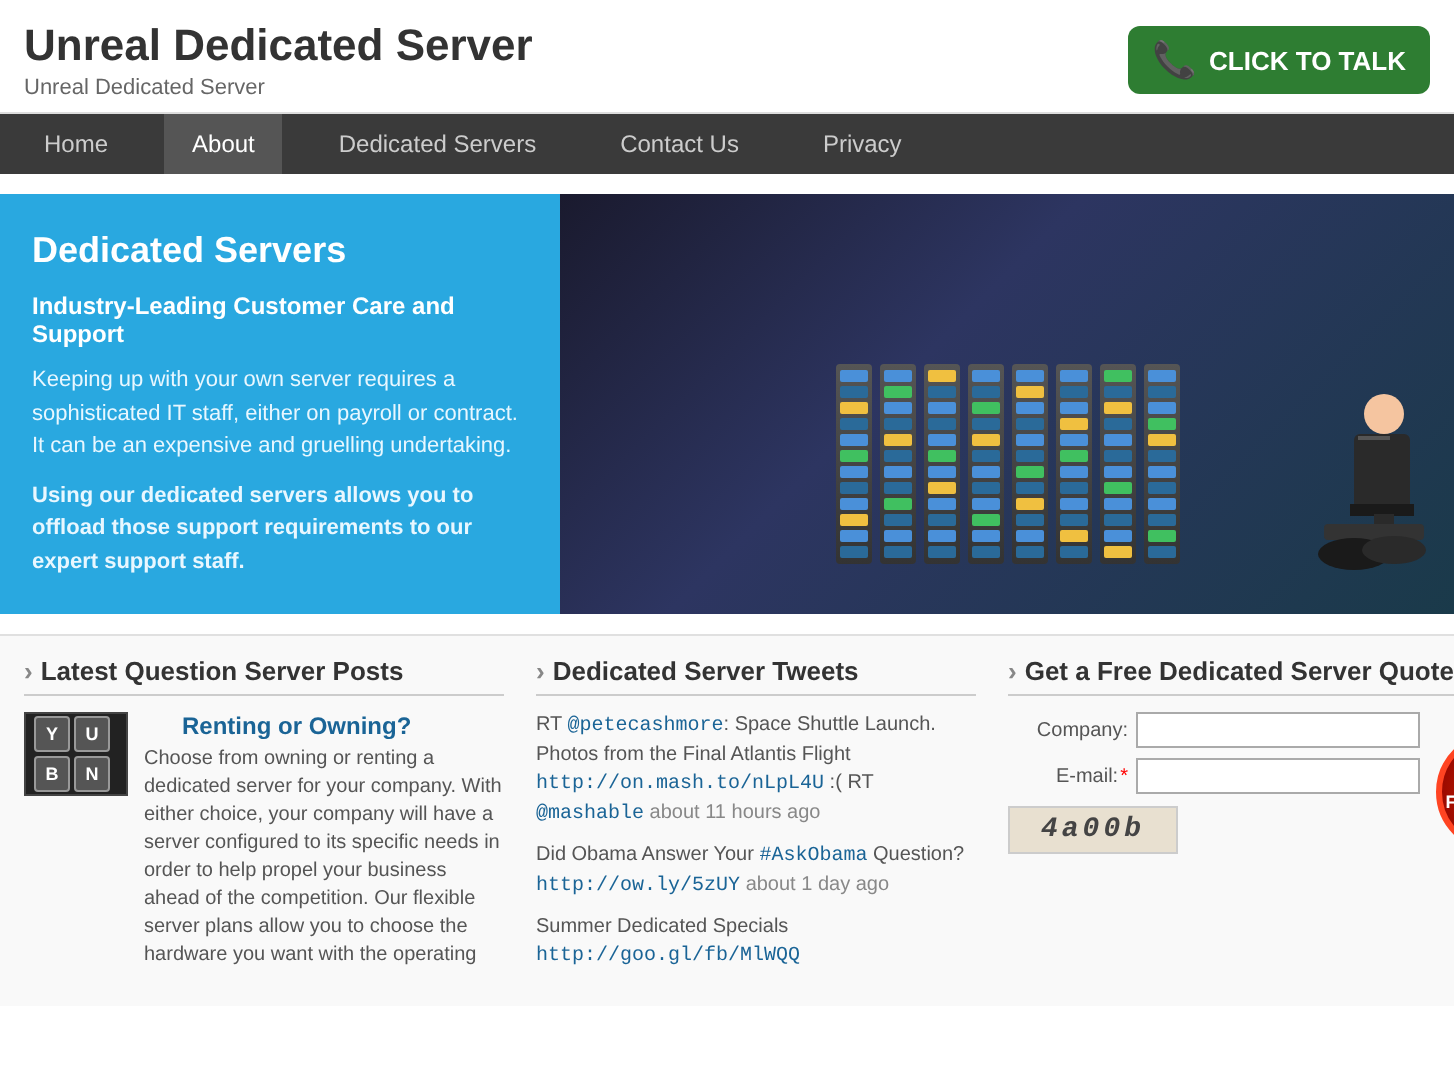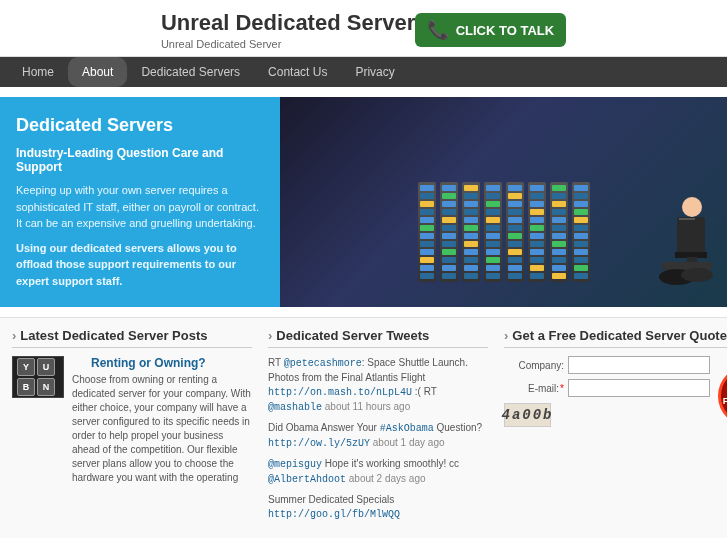--- a/index.html
+++ b/index.html
@@ -1,28 +1,28 @@
 <!DOCTYPE html>
 <html><head>
   <meta charset="utf-8">
   <style>
     * { margin: 0; padding: 0; box-sizing: border-box; }
     body { font-family: Arial, sans-serif; font-size: 12px; color: #333; background: #fff; width: 727px; }
 
     
-    #header { padding: 10px 12px 6px; border-bottom: 1px solid #ddd; display: flex; justify-content: center; align-items: center; }
+    #header { padding: 10px 12px 6px; border-bottom: 1px solid #ddd; display: flex; justify-content: space-between; align-items: center; }
     #site-title { font-size: 22px; font-weight: bold; color: #333; }
     #site-subtitle { font-size: 11px; color: #666; margin-top: 2px; }
     #click-to-talk { background: #2e7d32; color: #fff; border-radius: 6px; padding: 6px 12px; font-size: 13px; font-weight: bold; display: flex; align-items: center; gap: 6px; cursor: pointer; }
     #click-to-talk-icon { font-size: 18px; }
 
     
-    nav { background: #3a3a3a; padding: 0 8px; display: flex; gap: 0; }
+    nav { background: #3a3a3a; padding: 0 8px; display: flex; gap: 14px; }
     nav a { color: #ccc; text-decoration: none; padding: 8px 14px; font-size: 12px; display: inline-block; }
-    nav a:hover, nav a.active { background: #555; color: #fff; border-radius: 10px; }
+    nav a:hover, nav a.active { background: #555; color: #fff; }
 
     
     #hero { display: flex; height: 210px; margin: 10px 0; }
     #hero-text { background: #29a8e0; color: #fff; width: 280px; padding: 18px 16px; flex-shrink: 0; }
     #hero-text h2 { font-size: 18px; font-weight: bold; margin-bottom: 10px; }
     #hero-text .tagline { font-size: 12px; font-weight: bold; margin-bottom: 8px; }
     #hero-text p { font-size: 11px; line-height: 1.5; margin-bottom: 8px; color: #e8f7ff; }
     #hero-text .highlight { font-weight: bold; font-size: 11px; }
     #hero-image { flex: 1; background: #1a1a2e; overflow: hidden; position: relative; display: flex; align-items: center; justify-content: center; }
     #hero-image-bg { width: 100%; height: 100%; background: linear-gradient(135deg, #1a1a2e 0%, #2d3561 40%, #1a3a4a 100%); display: flex; align-items: center; justify-content: center; }
@@ -59,21 +59,21 @@
     .form-row { display: flex; align-items: center; margin-bottom: 5px; gap: 4px; }
     .form-row label { font-size: 10px; color: #555; width: 60px; text-align: right; flex-shrink: 0; }
     .form-row .required { color: red; margin-left: 1px; }
     .form-row input { border: 1px solid #aaa; height: 18px; font-size: 10px; flex: 1; padding: 2px 4px; }
     #quote-form-area { display: flex; gap: 8px; align-items: flex-start; }
     #quote-form-fields { flex: 1; }
     #request-btn { background: radial-gradient(circle, #cc2200, #880000); color: #fff; border-radius: 50%; width: 60px; height: 60px; display: flex; align-items: center; justify-content: center; text-align: center; font-size: 9px; font-weight: bold; line-height: 1.2; flex-shrink: 0; cursor: pointer; border: 3px solid #ff4422; margin-top: 10px; }
 
     
     #captcha-area { margin-top: 6px; }
-    #captcha-img { background: #e8e0d0; width: 47px; height: 24px; display: flex; align-items: center; justify-content: center; font-size: 14px; font-style: italic; font-weight: bold; color: #444; letter-spacing: 2px; border: 1px solid #ccc; font-family: 'Courier New', monospace; }
+    #captcha-img { background: #e8e0d0; width: 85px; height: 24px; display: flex; align-items: center; justify-content: center; font-size: 14px; font-style: italic; font-weight: bold; color: #444; letter-spacing: 2px; border: 1px solid #ccc; font-family: 'Courier New', monospace; }
   </style>
 </head>
 <body>
 
 <div id="header">
   <div>
     <div id="site-title">Unreal Dedicated Server</div>
     <div id="site-subtitle">Unreal Dedicated Server</div>
   </div>
   <div id="click-to-talk">
@@ -86,21 +86,21 @@
   <a href="#">Home</a>
   <a href="#" class="active">About</a>
   <a href="#">Dedicated Servers</a>
   <a href="#">Contact Us</a>
   <a href="#">Privacy</a>
 </nav>
 
 <div id="hero">
   <div id="hero-text">
     <h2>Dedicated Servers</h2>
-    <div class="tagline">Industry-Leading Question Care and Support</div>
+    <div class="tagline">Industry-Leading Customer Care and Support</div>
     <p>Keeping up with your own server requires a sophisticated IT staff, either on payroll or contract. It can be an expensive and gruelling undertaking.</p>
     <p class="highlight">Using our dedicated servers allows you to offload those support requirements to our expert support staff.</p>
   </div>
   <div id="hero-image">
     <div id="hero-image-bg">
       <div class="server-racks">
         <div class="server-rack">
           <div class="server-slot"></div>
           <div class="server-slot"></div>
           <div class="server-slot yellow"></div>
@@ -227,21 +227,21 @@
         <rect x="42" y="31" width="16" height="2" fill="#555"></rect>
       </svg>
     </div>
   </div>
 </div>
 
 <div id="main">
 
   <div id="posts">
     <h3>
-      <span>Latest Dedicated Server Posts</span>
+      <span>Latest Question Server Posts</span>
     </h3>
     <div class="post-item">
       <div class="post-image">
         <div class="key-icons">
           <div class="key">Y</div>
           <div class="key">U</div>
           <div class="key">B</div>
           <div class="key">N</div>
         </div>
       </div>
@@ -254,23 +254,20 @@
 
   <div id="tweets">
     <h3>
       <span>Dedicated Server Tweets</span>
     </h3>
     <div class="tweet">
       RT <a href="#">@petecashmore</a>: Space Shuttle Launch. Photos from the Final Atlantis Flight <a href="#">http://on.mash.to/nLpL4U</a> :( RT <a href="#">@mashable</a> <span class="time">about 11 hours ago</span>
     </div>
     <div class="tweet">
       Did Obama Answer Your <a href="#">#AskObama</a> Question? <a href="#">http://ow.ly/5zUY</a> <span class="time">about 1 day ago</span>
-    </div>
-    <div class="tweet">
-      <a href="#">@mepisguy</a> Hope it's working smoothly! cc <a href="#">@AlbertAhdoot</a> <span class="time">about 2 days ago</span>
     </div>
     <div class="tweet">
       Summer Dedicated Specials <a href="#">http://goo.gl/fb/MlWQQ</a>
     </div>
   </div>
 
   <div id="quote">
     <h3>
       <span>Get a Free Dedicated Server Quote Now!</span>
     </h3>

